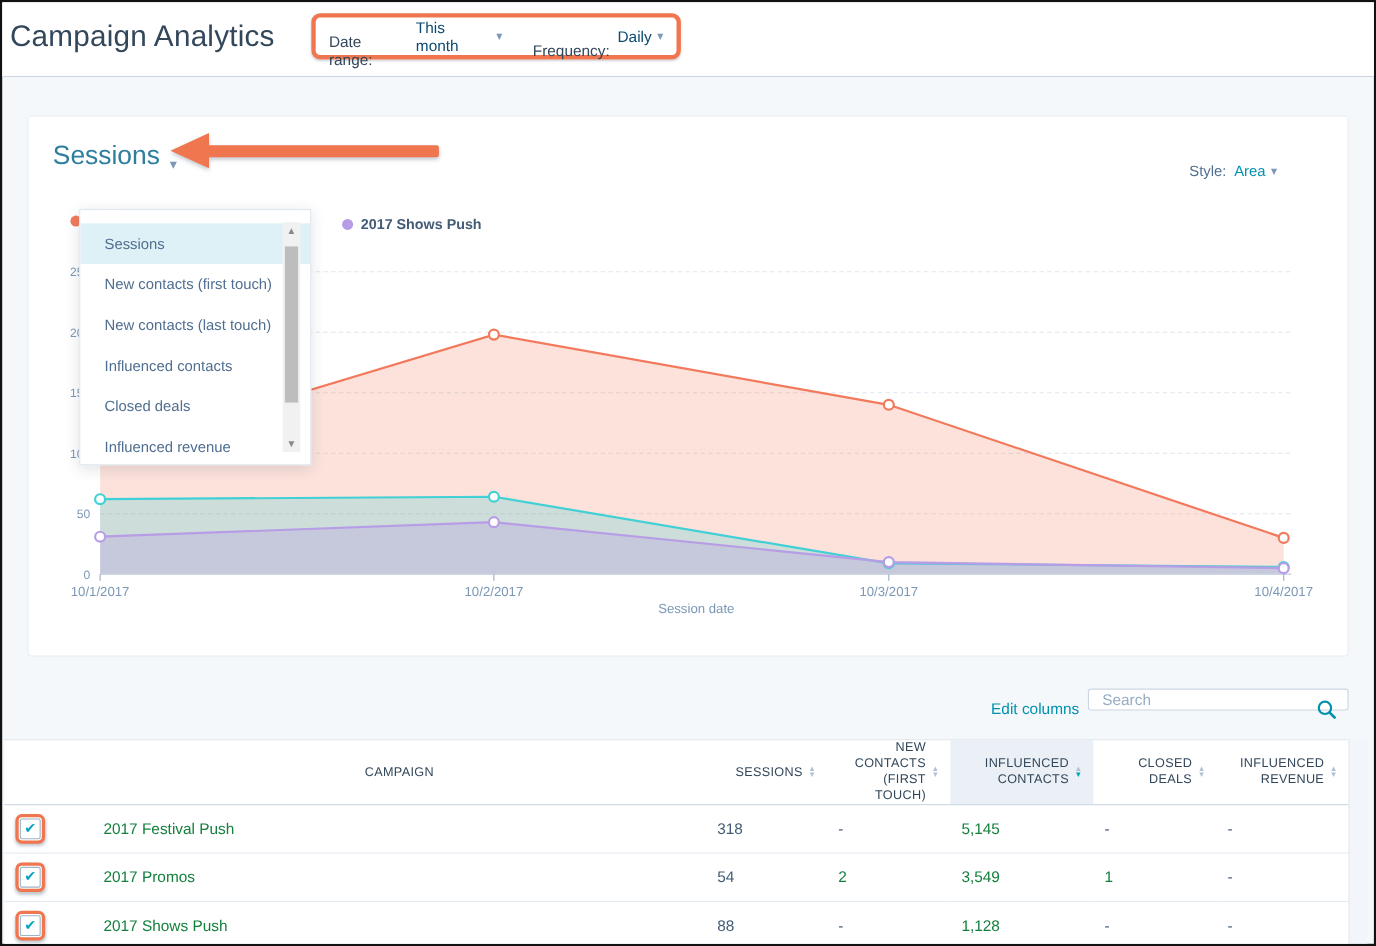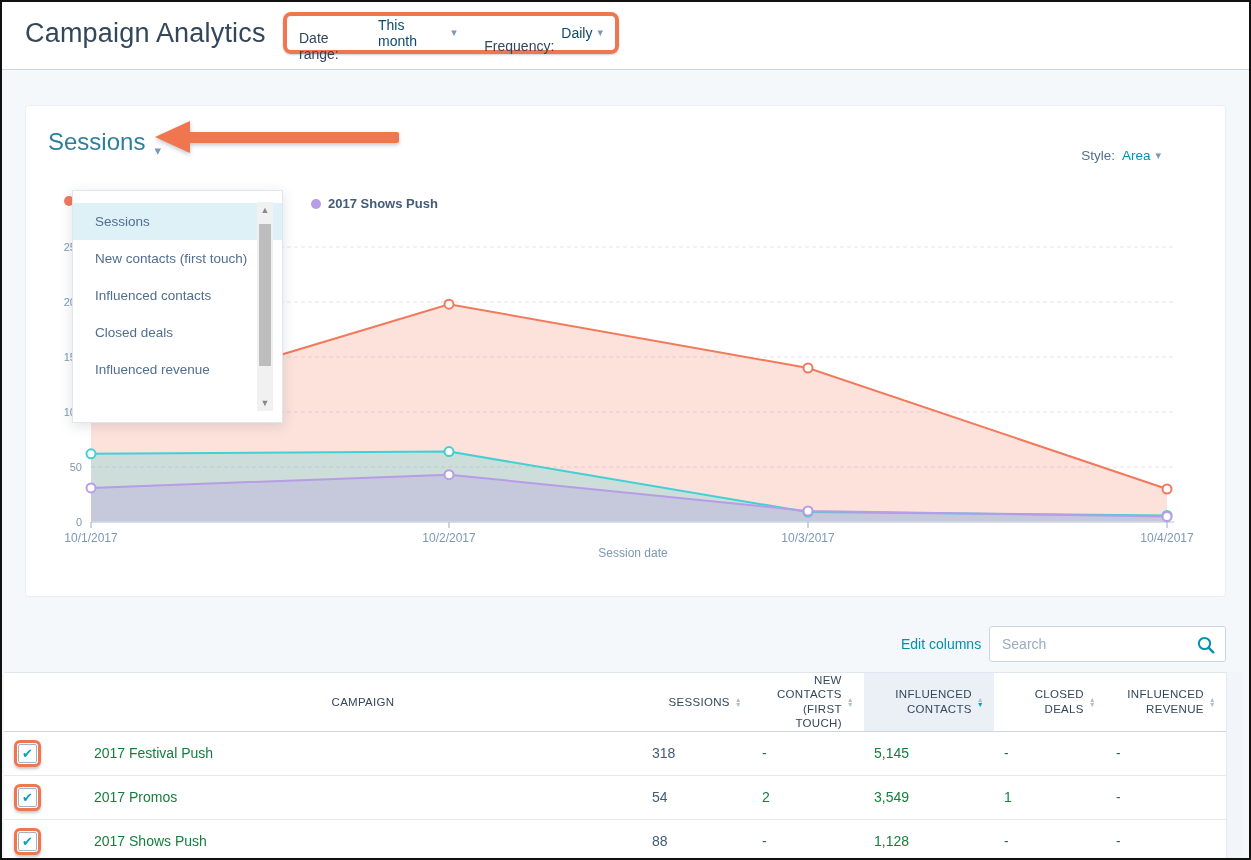--- a/index.html
+++ b/index.html
@@ -4,21 +4,21 @@
 <style>
   html,body{margin:0;padding:0;background:#dfe3e8;}
   *{box-sizing:border-box;}
   .screen{
     position:relative;width:1251px;height:860px;margin:0;
     background:#f5f8fa;border:2px solid #111;overflow:hidden;
     font-family:"Liberation Sans","DejaVu Sans",sans-serif;color:#33475b;
   }
   
   .topband{position:absolute;left:0;top:0;width:100%;height:68px;background:#fff;border-bottom:1px solid #cbd6e2;}
-  .page-title{position:absolute;left:23px;top:16px;font-size:27px;font-weight:400;color:#33475b;letter-spacing:.2px;}
+  .page-title{position:absolute;left:7px;top:16px;font-size:27px;font-weight:400;color:#33475b;letter-spacing:.2px;}
   .hl-box{position:absolute;left:281px;top:10px;width:336px;height:42px;border:4px solid #f0764f;border-radius:8px;
     box-shadow:0 1px 2px rgba(51,71,91,.25);display:flex;align-items:center;padding:0 12px;background:transparent;}
   .hl-box .lbl{font-size:14px;color:#33475b;margin-top:25px;}
   .hl-box .val{font-size:14px;color:#0c4a6e;margin-left:7px;cursor:pointer;}
   .caret{display:inline-block;color:#7c98b6;font-size:11px;margin-left:5px;transform:translateY(-1px);}
   .gap28{width:28px;}
   
   .card{position:absolute;left:23px;top:103px;width:1201px;height:492px;background:#fff;border:1px solid #e9eef5;border-radius:4px;}
   .metric-title{position:absolute;left:22px;top:22px;font-size:24px;color:#2e7e9d;cursor:pointer;}
   .metric-title .caret{font-size:13px;margin-left:9px;transform:translateY(5px);}
@@ -44,21 +44,21 @@
   .sb-btn{position:absolute;left:0;width:16px;height:16px;color:#8a8a8a;font-size:9px;text-align:center;line-height:16px;cursor:pointer;}
   .sb-btn.up{top:0;}
   .sb-btn.down{bottom:0;}
   .sb-thumb{position:absolute;left:2px;width:12px;top:22px;height:142px;background:#bdbdbd;cursor:pointer;}
   
   .arrow{position:absolute;left:153px;top:119px;z-index:30;filter:drop-shadow(0 2px 2px rgba(51,71,91,.3));}
   .arrow .head{width:0;height:0;border-top:16px solid transparent;border-bottom:16px solid transparent;border-right:35px solid #f0764f;}
   .arrow .shaft{position:absolute;left:33px;top:10.5px;width:211px;height:11px;background:#f0764f;border-radius:2px;}
   
   .edit-columns{position:absolute;left:899px;top:634px;font-size:14px;color:#0091ae;cursor:pointer;}
-  .search-box{position:absolute;left:987px;top:624px;width:237px;height:36px;background:#fff;border:1px solid #cbd6e2;border-radius:3px;}
+  .search-box{position:absolute;left:987px;top:624px;width:237px;height:20px;background:#fff;border:1px solid #cbd6e2;border-radius:3px;}
   .search-box input{position:absolute;left:0;top:0;width:100%;height:100%;border:none;outline:none;background:transparent;
     padding:0 36px 0 12px;font-size:14px;color:#33475b;font-family:inherit;}
   .search-box input::placeholder{color:#99acc2;}
   .search-icon{position:absolute;right:9px;top:8px;}
   
   .table-wrap{position:absolute;left:2px;top:670px;width:1222px;background:#fff;}
   table.grid{width:100%;border-collapse:collapse;table-layout:fixed;}
   table.grid col.c-check{width:80px;}
   table.grid col.c-sess{width:110px;}
   table.grid col.c-nc{width:112px;}
@@ -162,20 +162,21 @@
         </span>
       </div>
   </div>
 
   <div class="popup">
     <div class="ptr-o"></div>
     <div class="ptr-i"></div>
     <div class="menu-list" id="metric-menu-list">
         <div class="menu-item selected">Sessions</div>
         <div class="menu-item">New contacts (first touch)</div>
+        <div class="menu-item">New contacts (last touch)</div>
         <div class="menu-item">Influenced contacts</div>
         <div class="menu-item">Closed deals</div>
         <div class="menu-item">Influenced revenue</div>
       </div>
     <div class="sb">
       <div class="sb-btn up">▲</div>
       <div class="sb-thumb"></div>
       <div class="sb-btn down">▼</div>
     </div>
   </div>

